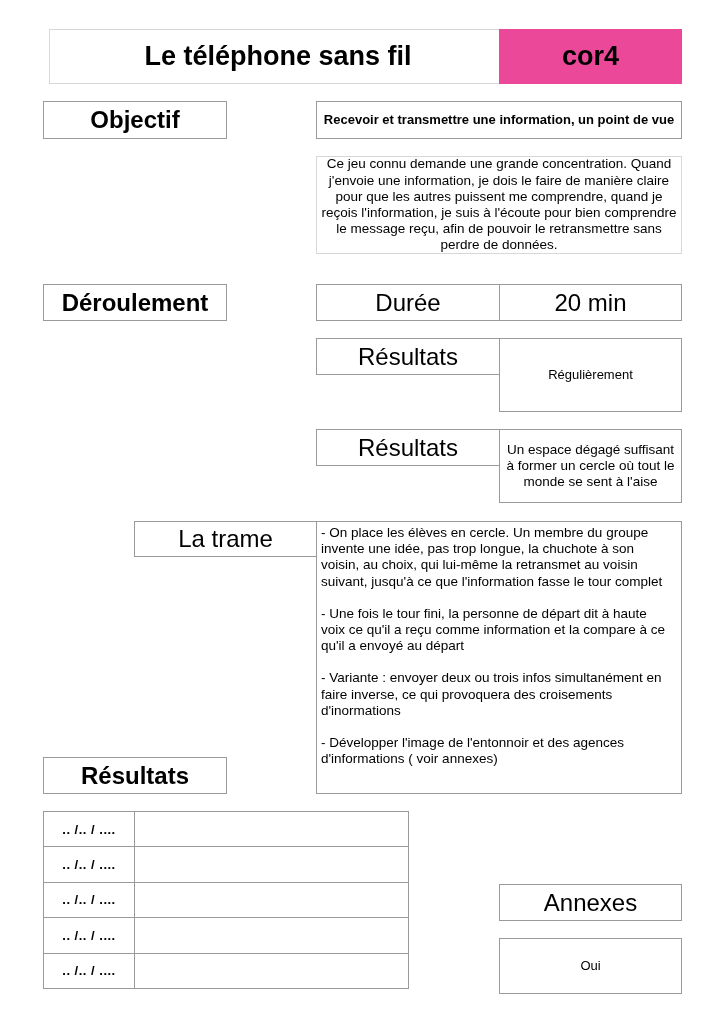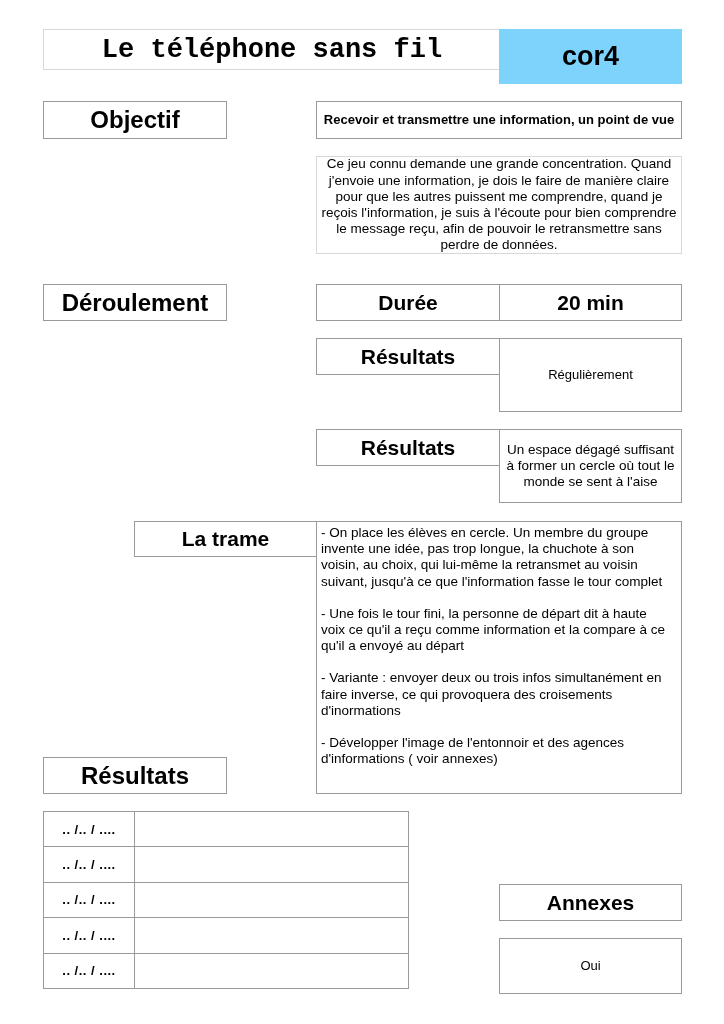--- a/index.html
+++ b/index.html
@@ -3,39 +3,39 @@
   <meta charset="utf-8">
   <style>
     html, body { margin:0; padding:0; background:#ffffff; }
     body { width:724px; height:1024px; position:relative; overflow:hidden;
            font-family:"Liberation Sans", sans-serif; color:#000; }
     .box { position:absolute; box-sizing:border-box; border:1px solid #9a9a9a;
            display:flex; align-items:center; justify-content:center; text-align:center; background:#fff; }
     .light { border-color:#d8d8d8; }
     .title-main { font-size:27px; font-weight:bold; }
     .h-big { font-size:24px; font-weight:bold; }
-    .h-mid { font-size:21px; font-weight:bold; }
+    .h-mid { font-size:24px; font-weight:normal; }
     .small { font-size:13px; line-height:16px; }
     .smallb { font-size:13px; font-weight:bold; line-height:16px; }
     .body13 { font-size:13.5px; line-height:16.2px; }
     .trame { position:absolute; box-sizing:border-box; border:1px solid #9a9a9a; background:#fff;
              left:316px; top:521px; width:366px; height:273px; padding:3px 16px 0 4px;
              font-size:13.5px; line-height:16.2px; text-align:left; }
     .trame p { margin:0 0 16px 0; }
     table.res { position:absolute; left:43px; top:811px; width:366px; border-collapse:collapse; }
     table.res td { border:1px solid #9a9a9a; height:35.4px; padding:0; box-sizing:border-box; }
     table.res td.date { width:91px; text-align:center; font-size:13px; font-weight:bold; letter-spacing:0.5px; }
   </style>
 </head>
 <body>
 
-<div class="box light title-main" style="left:43px;top:29px;width:457px;height:41px;border-right:none;font-family:Liberation Mono, monospace;">
+<div class="box light title-main" style="left:49px;top:29px;width:457px;height:55px;border-right:none;">
   <span>Le téléphone sans fil</span>
 </div>
-<div class="box title-main" style="left:499px;top:29px;width:183px;height:55px;border:none;background:#7dd3fc;">
+<div class="box title-main" style="left:499px;top:29px;width:183px;height:55px;border:none;background:#ec4899;">
   <span>cor4</span>
 </div>
 
 <div class="box h-big" style="left:43px;top:101px;width:184px;height:38px;text-align:right;">
   <span>Objectif</span>
 </div>
 <div class="box smallb" style="left:316px;top:101px;width:366px;height:38px;padding:8px 3px;">
   <span>Recevoir et transmettre une information, un point de vue</span>
 </div>
 <div class="box light body13" style="left:316px;top:156px;width:366px;height:98px;padding:8px 2px;">

